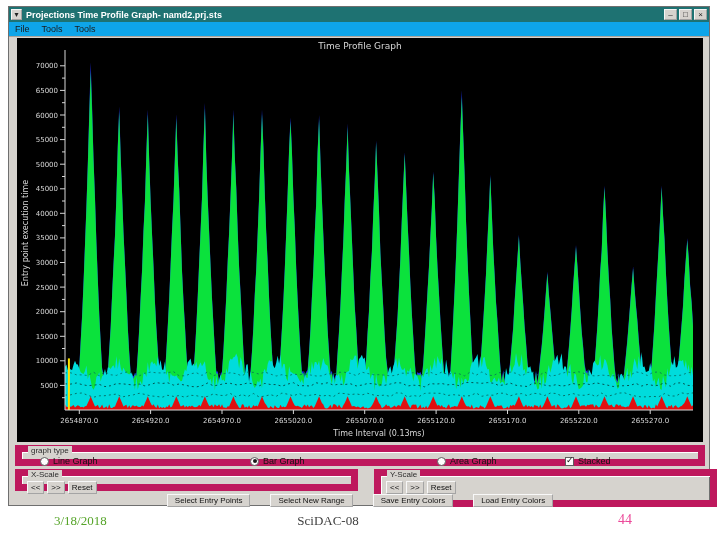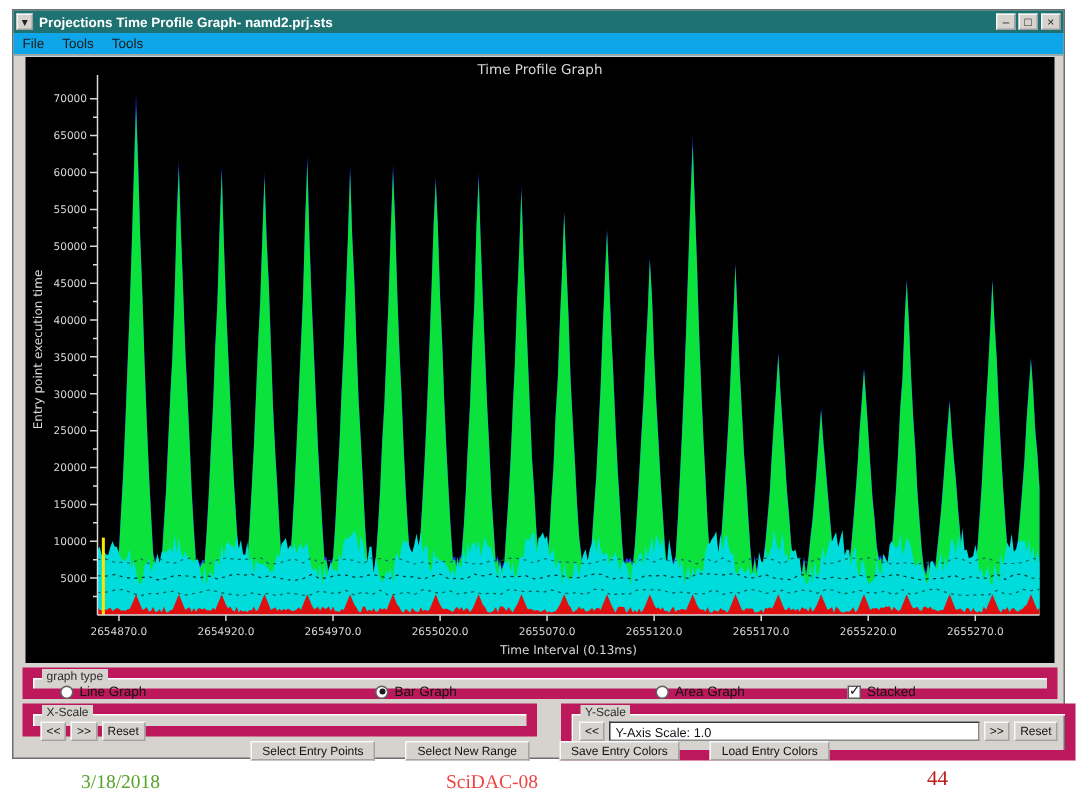--- a/index.html
+++ b/index.html
@@ -177,32 +177,31 @@
       <button class="sbtn">&lt;&lt;</button>
       <button class="sbtn">&gt;&gt;</button>
       <button class="sbtn">Reset</button>
     </div>
   </div>
 
   <div class="panel" id="yscale">
     <span class="plabel">Y-Scale</span>
     <div class="scale-row">
       <button class="sbtn">&lt;&lt;</button>
-      <input class="sfield" value="Y-Axis Scale: 1.0" style="">
       <button class="sbtn">&gt;&gt;</button>
       <button class="sbtn">Reset</button>
     </div>
   </div>
 
   <div id="btnrow">
     <button class="btn">Select Entry Points</button>
     <button class="btn">Select New Range</button>
     <button class="btn">Save Entry Colors</button>
     <button class="btn">Load Entry Colors</button>
   </div>
 
 </div>
 
 <div class="footer">
   <span id="f-date" style="color: rgb(85, 164, 40);">3/18/2018</span>
-  <span id="f-venue" style="color: #ef4444; text-align: center;">SciDAC-08</span>
-  <span id="f-page" style="color: #b91c1c;">44</span>
+  <span id="f-venue" style="color: #404040; text-align: center;">SciDAC-08</span>
+  <span id="f-page" style="color: #ec4899;">44</span>
 </div>
 
 </body></html>

